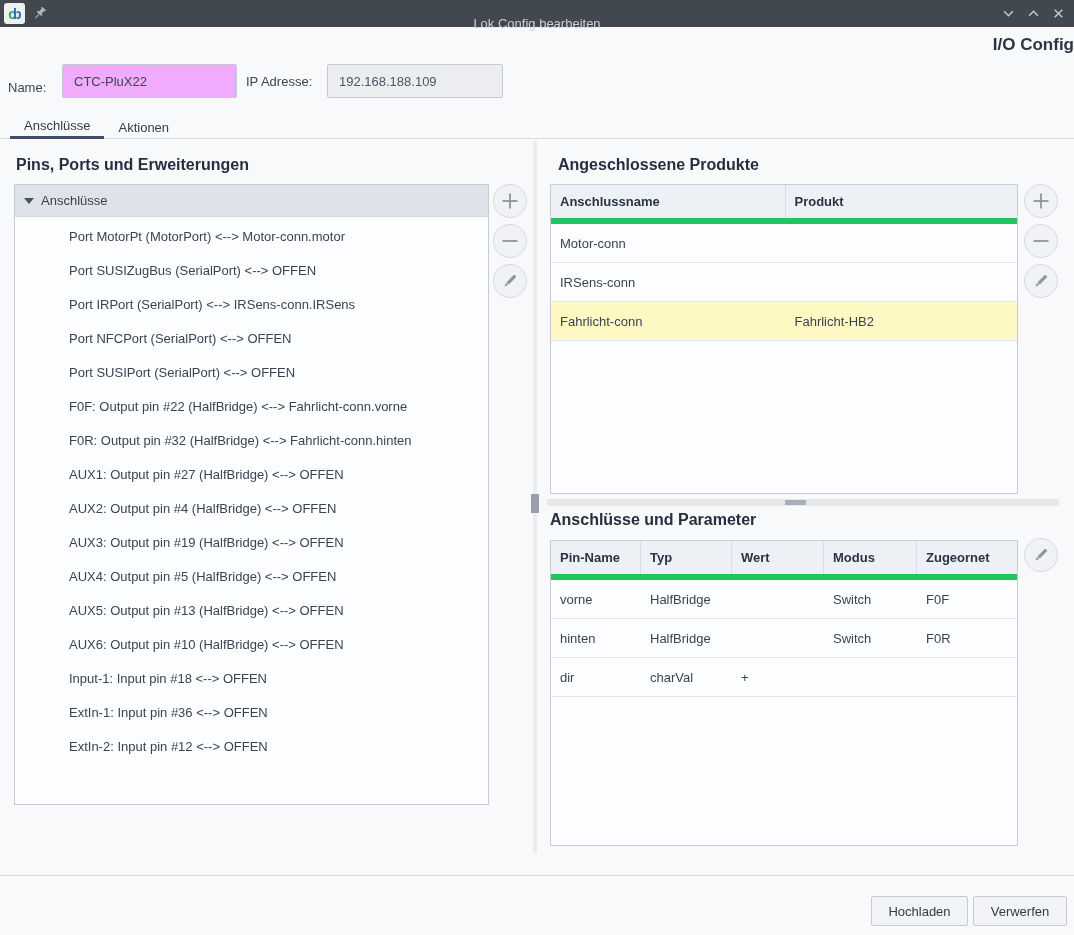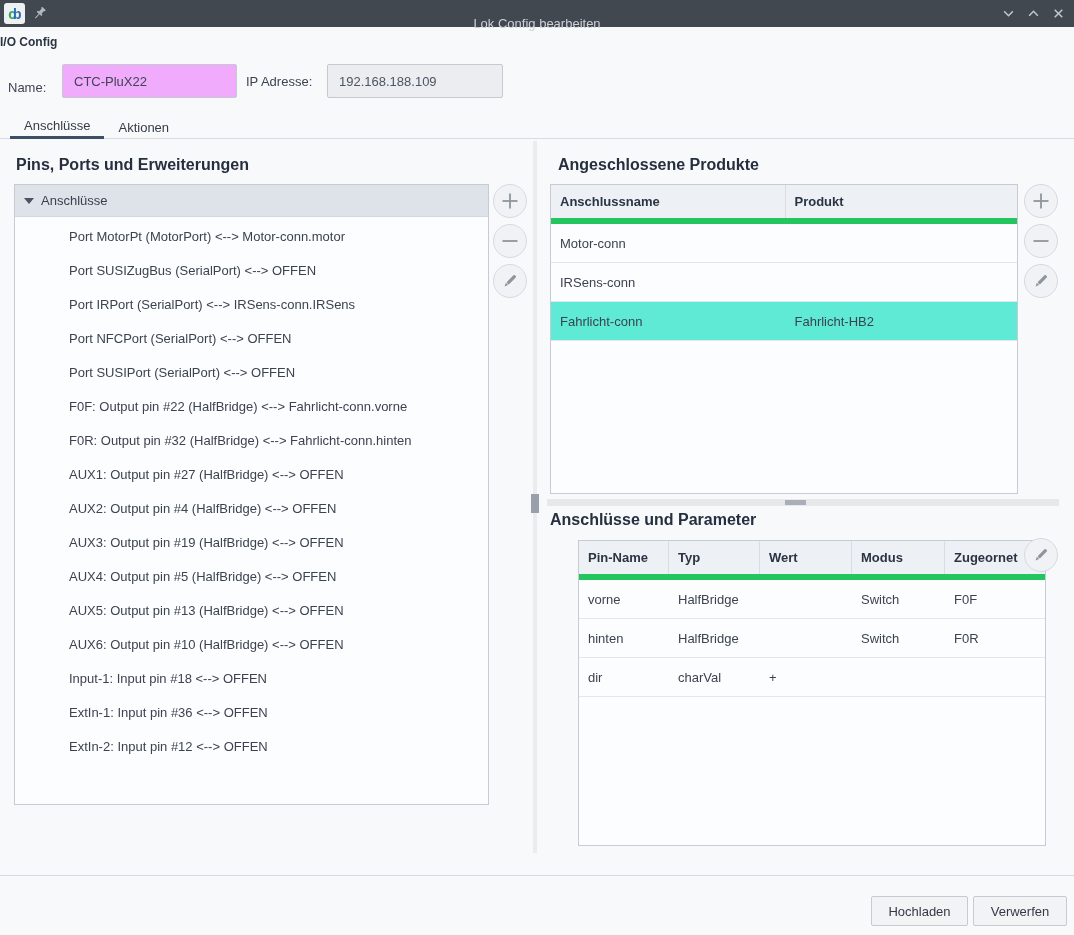--- a/index.html
+++ b/index.html
@@ -26,22 +26,22 @@
   .pin-icon { position:absolute; left:32px; top:6px; }
   .win-title {
     position:absolute; left:0; right:0; text-align:center;
     color:#ccd1d6; font-size:13px;margin-top:20px;
   }
   .win-controls { position:absolute; right:8px; top:0; height:27px; display:flex; align-items:center; gap:9px; }
   .win-btn { width:16px; height:16px; display:flex; align-items:center; justify-content:center; cursor:pointer; }
 
   
   .page-title {
-    position:absolute; top:35px; left:0; width:1074px; text-align:left;
-    font-size:12px; font-weight:bold; color:#2b3443;
+    position:absolute; top:35px; left:0; width:1074px; text-align:right;
+    font-size:17px; font-weight:bold; color:#2b3443;
   }
   .lbl { position:absolute; font-size:13px; color:#3d4452; }
   .lbl-name { left:8px; top:80px; }
   .lbl-ip   { left:246px; top:74px; }
   .tbox {
     position:absolute; top:64px; height:34px; border:1px solid #c5cad1;
     background:#f0abfc; font:13px "Liberation Sans","DejaVu Sans",sans-serif;
     color:#3d4452; padding:0 11px; border-radius:2px; outline:none;
   }
   .tbox-name { left:62px; width:175px; }
@@ -87,27 +87,27 @@
 
   
   .panel-table { position:absolute; background:#fcfdfe; border:1px solid #c7ccd3; }
   .t-head { display:flex; background:#edf0f4; border-bottom:6px solid #22c55e; height:39px; }
   .t-hcell {
     font-weight:bold; color:#2b3443; display:flex; align-items:center;
     padding-left:9px; border-right:1px solid #d9dce2; height:100%;
   }
   .t-hcell:last-child { border-right:none; }
   .t-row { display:flex; height:39px; border-bottom:1px solid #e3e6ea; }
-  .t-row.selected { background:#5eead4; }
+  .t-row.selected { background:#fef9c3; }
   .t-cell { display:flex; align-items:center; padding-left:9px; color:#3c4350; }
 
   .products-table { left:550px; top:184px; width:468px; height:310px; }
   .col-p1 { width:235px; } .col-p2 { width:232px; }
 
-  .params-table { left:550px; top:540px; width:468px; height:306px;margin-left:28px; }
+  .params-table { left:550px; top:540px; width:468px; height:306px; }
   .col-q1 { width:90px; } .col-q2 { width:91px; } .col-q3 { width:92px; }
   .col-q4 { width:93px; } .col-q5 { width:100px; }
 
   
   .vsplit { position:absolute; left:533px; top:141px; width:4px; height:712px; background:#ebecee; }
   .vsplit-handle { position:absolute; left:531px; top:494px; width:8px; height:19px; background:#9aa0ab; cursor:col-resize; }
   .hsplit { position:absolute; left:547px; top:499px; width:512px; height:7px; background:#e7e8ea; }
   .hsplit-handle { position:absolute; left:785px; top:500px; width:21px; height:5px; background:#a9aeb8; cursor:row-resize; }
 
   

